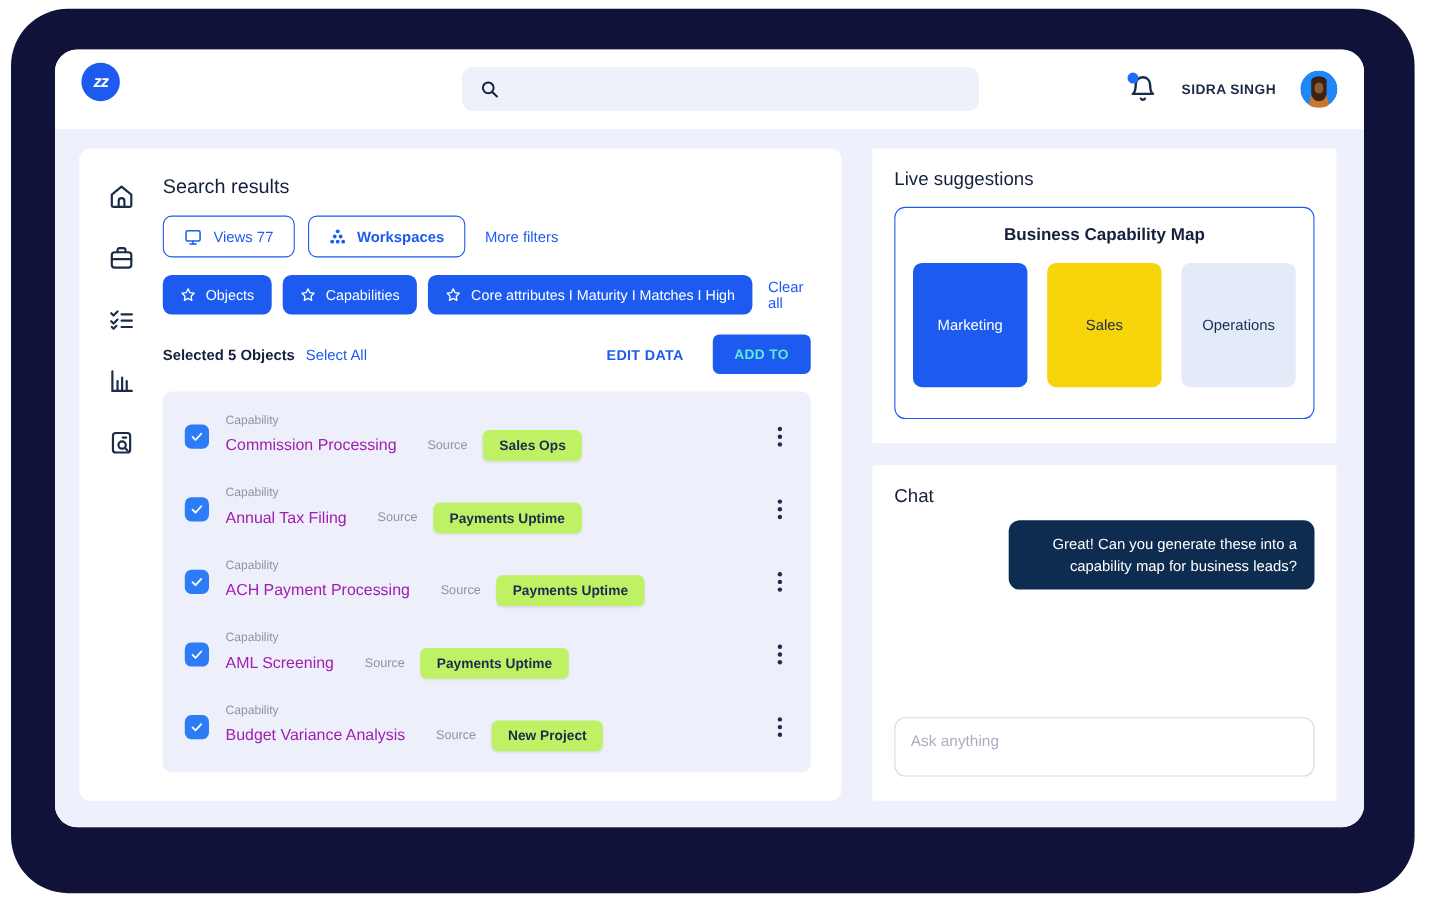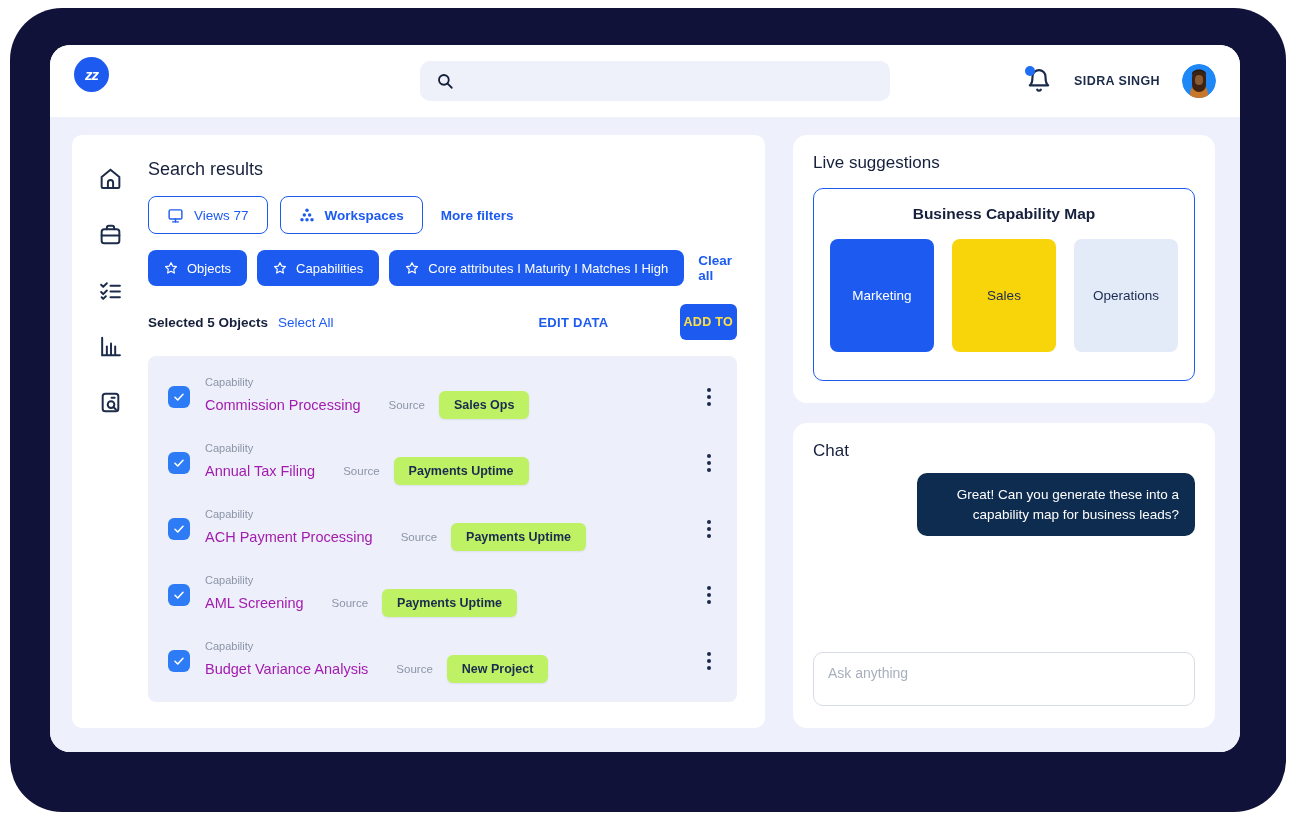--- a/index.html
+++ b/index.html
@@ -26,48 +26,48 @@
   .left-card { width:693px; min-width:693px; background:#fff; border-radius:10px; display:flex; padding:18px 28px 20px 0; }
   .rail { width:76px; min-width:76px; display:flex; flex-direction:column; align-items:center; gap:30px; padding-top:12px; color:#1c2b4a; }
   .rail .icon { width:26px; height:26px; display:flex; align-items:center; justify-content:center; cursor:pointer; }
 
   .results { flex:1; min-width:0; }
   .results-title { font-size:18px; font-weight:500; color:#16203c; padding-top:6px; }
 
   .btn-row { margin-top:16px; display:flex; align-items:center; gap:12px; }
   .outline-btn { height:38px; border:1.5px solid #1d5bf0; background:#fff; border-radius:8px; display:flex; align-items:center; gap:10px; padding:0 18px; color:#1d5bf0; font-size:13.5px; cursor:pointer; font-family:inherit; }
   .outline-btn.bold { font-weight:700; }
-  .text-link { color:#1d5bf0; font-size:13.5px; cursor:pointer;font-weight:bold; }
+  .text-link { color:#1d5bf0; font-size:13.5px; cursor:pointer; }
   .btn-row .text-link { margin-left:6px; }
 
   .chip-row { margin-top:16px; display:flex; align-items:center; gap:10px; }
   .chip { height:36px; background:#1d5bf0; color:#fff; border-radius:8px; display:flex; align-items:center; gap:9px; padding:0 16px; font-size:13px; cursor:pointer; white-space:nowrap; }
   .chip-row .text-link { margin-left:4px; }
 
   .sel-row { margin-top:18px; display:flex; align-items:center; }
   .sel-text { font-size:13.5px; font-weight:700; color:#16203c; }
   .select-all { margin-left:10px; font-weight:500; }
   .edit-data { color:#1d5bf0; font-size:13px; font-weight:700; letter-spacing:.3px; margin-right:26px; cursor:pointer; }
-  .add-to { background:#1d5bf0; color:#fde047; height:36px; padding:0 4px; border-radius:6px; font-size:12.5px; font-weight:700; letter-spacing:.3px; border:none; cursor:pointer; font-family:inherit;margin-left:45px; }
+  .add-to { background:#1d5bf0; color:#5eead4; height:36px; padding:0 20px; border-radius:6px; font-size:12.5px; font-weight:700; letter-spacing:.3px; border:none; cursor:pointer; font-family:inherit; }
 
   .list { margin-top:16px; background:#edf0fa; border-radius:8px; padding:8px 0; }
   .row { height:66px; display:flex; align-items:center; padding:0 20px; }
   .cb { width:22px; height:22px; min-width:22px; background:#2e7bf6; border-radius:6px; display:flex; align-items:center; justify-content:center; cursor:pointer; }
   .row-main { margin-left:15px; display:flex; flex-direction:column; gap:3px; }
   .cap-label { font-size:11px; color:#8c94a8; }
   .name-line { display:flex; align-items:center; }
   .row-name { font-size:14.5px; font-weight:400; color:#a21caf; }
   .src-label { font-size:11.5px; color:#8c94a8; margin-left:28px; }
   .src-chip { background:#bef264; border-radius:6px; padding:7px 15px; font-size:12.5px; font-weight:700; color:#1a2b4f; margin-left:14px; box-shadow:0 1px 2px rgba(20,30,60,.08); white-space:nowrap; }
   .kebab { margin-left:auto; display:flex; flex-direction:column; gap:3px; padding:6px; cursor:pointer; }
   .kebab i { width:4px; height:4px; border-radius:50%; background:#1c2b4a; }
 
   
   .right-col { flex:1; display:flex; flex-direction:column; min-width:0; }
-  .card { background:#fff; border-radius:14px; padding:18px 20px 22px; }
+  .card { background:#fff; border-radius:2px; padding:18px 20px 22px; }
   .card-title { font-size:17px; font-weight:500; color:#16203c; }
   .map-box { margin-top:15px; border:1.6px solid #1d5bf0; border-radius:10px; padding:16px 16px 28px; background:#fff; }
   .map-title { text-align:center; font-size:15.5px; font-weight:700; color:#16203c; }
   .tiles { display:flex; gap:18px; margin-top:16px; }
   .tile { flex:1; height:113px; border-radius:8px; display:flex; align-items:center; justify-content:center; font-size:13.5px; font-weight:500; cursor:pointer; }
   .tile-marketing { background:#1d5bf0; color:#ffffff; }
   .tile-sales { background:#f8d40a; color:#1b2b50; }
   .tile-operations { background:#e3ebf8; color:#1b2b50; }
 
   .chat-card { margin-top:20px; flex:1; display:flex; flex-direction:column; }

